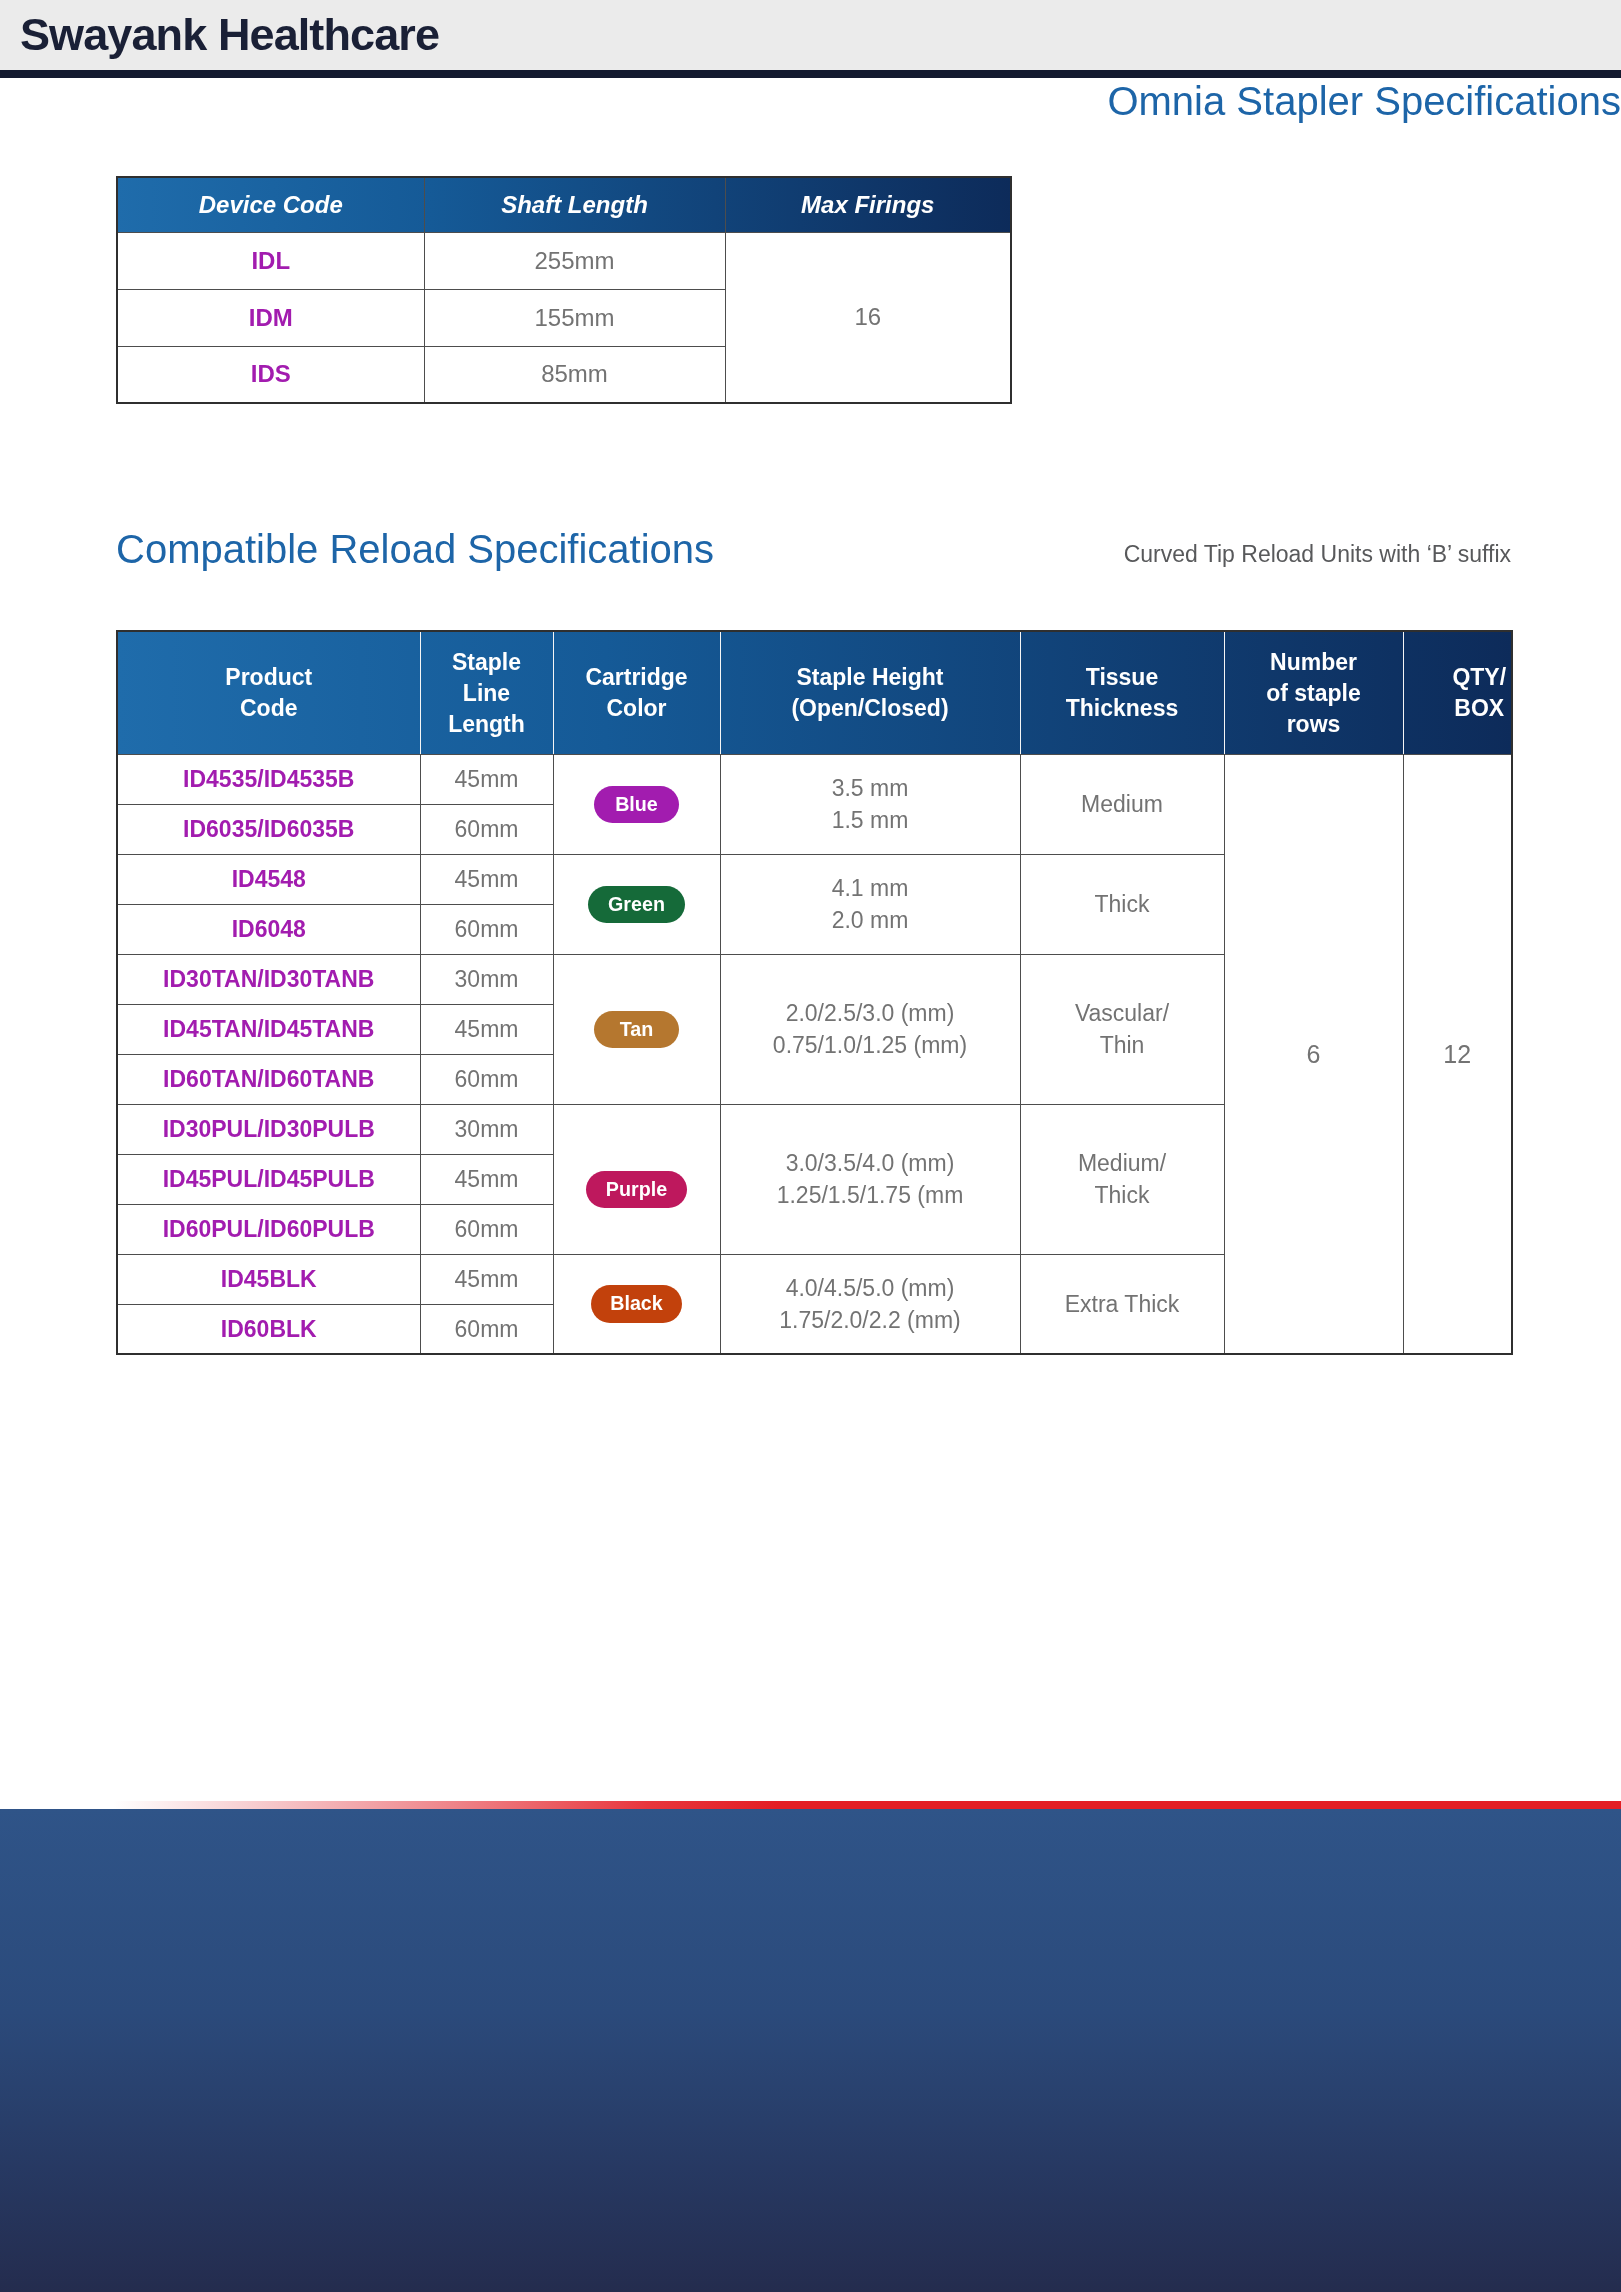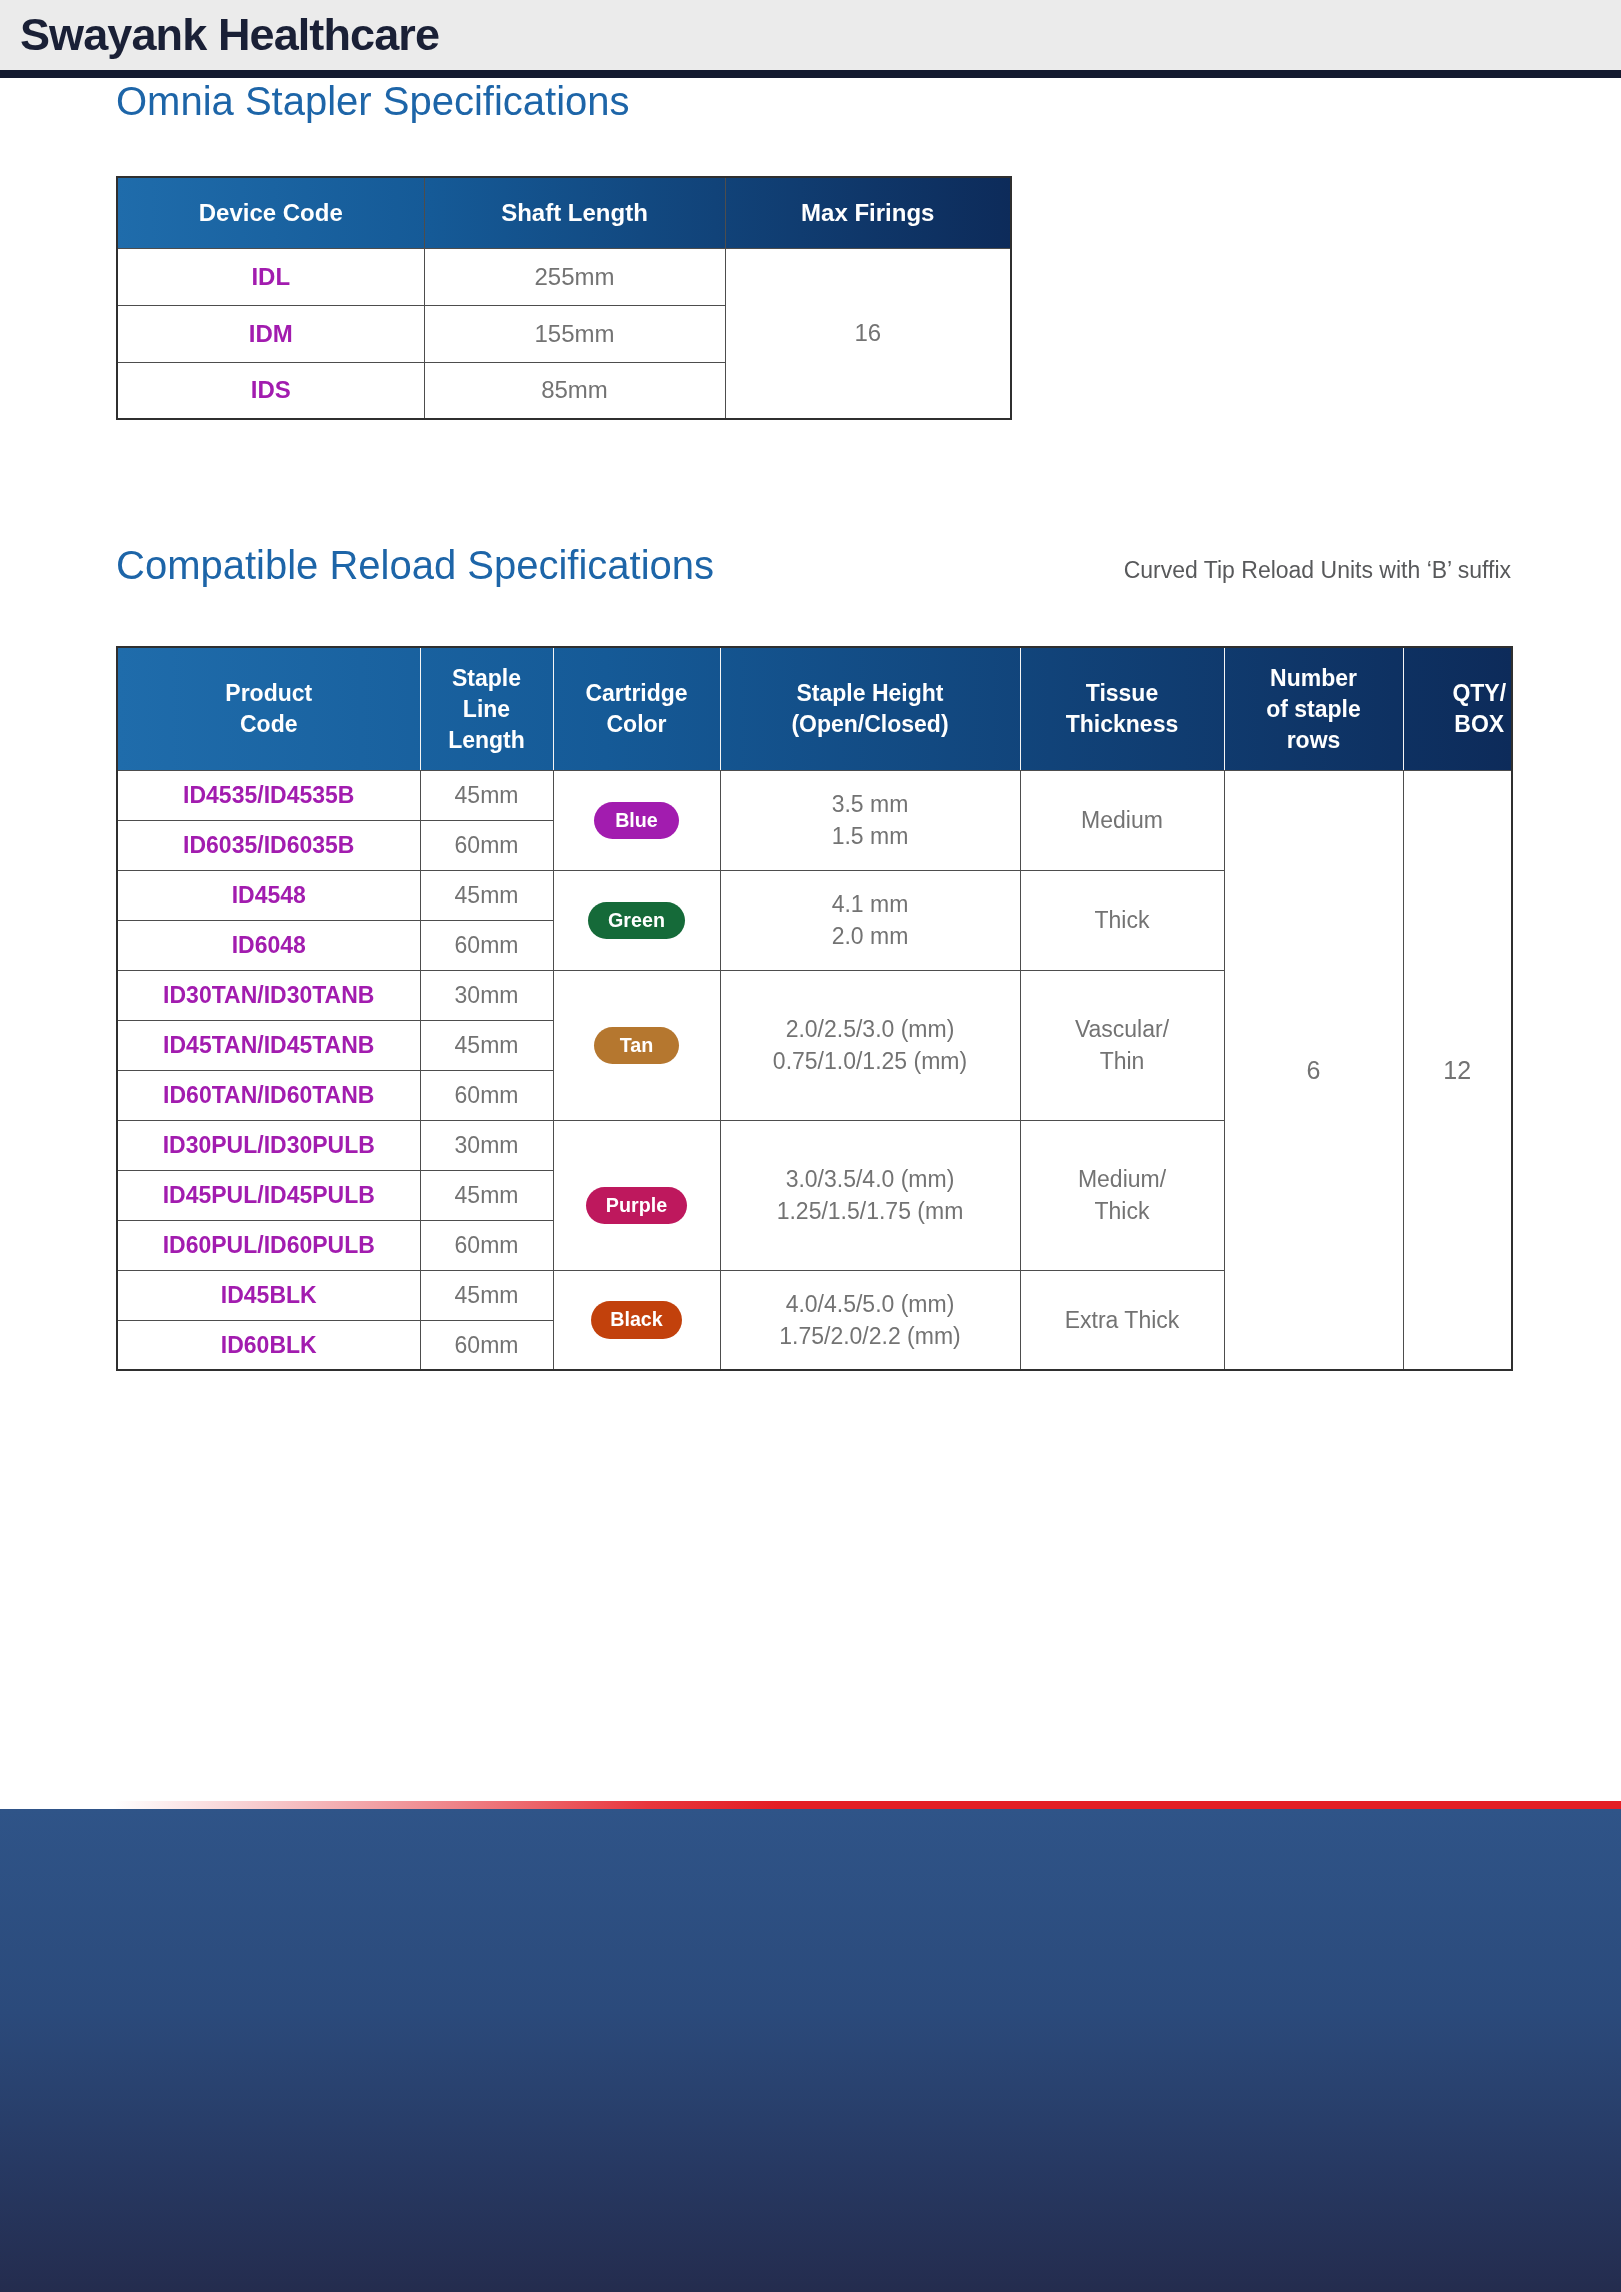--- a/index.html
+++ b/index.html
@@ -34,21 +34,21 @@
   
   .content { padding-left: 116px; }
 
   h1.section-title {
     margin: 0;
     font-size: 40px;
     font-weight: 500;
     color: #1d65a8;
     line-height: 1.18;
   }
-  .title1 { margin-top: 226px; }
+  .title1 { margin-top: 226px; text-align: right; }
 
   .sec2-head {
     margin-top: 122px;
     width: 1395px;
     display: flex;
     justify-content: space-between;
     align-items: flex-end;
   }
   .note {
     font-size: 23px;
@@ -72,21 +72,21 @@
     background: linear-gradient(90deg, #1f6cab 0%, #155a97 35%, #0d2b5a 100%);
     color: #ffffff;
   }
   thead th { background: transparent; font-weight: 700; }
   td.code { font-weight: 700; color: #a21caf; }
   td.val  { font-weight: 400; color: #737373; }
   .pre { white-space: pre-line; line-height: 1.4; }
 
   
   .stapler-table { width: 894px; margin-top: 51px; }
-  .stapler-table thead tr { height: 71px; }
+  .stapler-table thead tr { height: 55px; font-style: italic; }
   .stapler-table tbody tr { height: 57px; }
   .stapler-table th { font-size: 24px; }
   .stapler-table td { font-size: 24px; }
 
   
   .reload-table { width: 1395px; margin-top: 57px; border-radius: 10px; }
   .reload-table thead tr { height: 123px; }
   .reload-table tbody tr { height: 50px; }
   .reload-table th {
     font-size: 23px;

